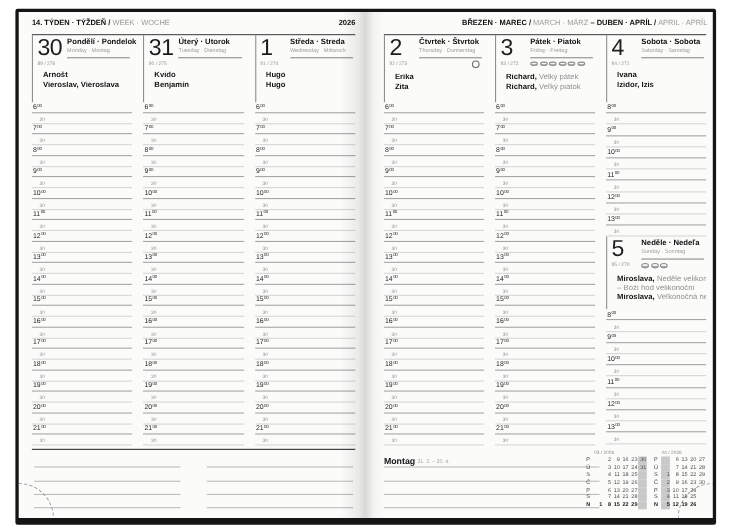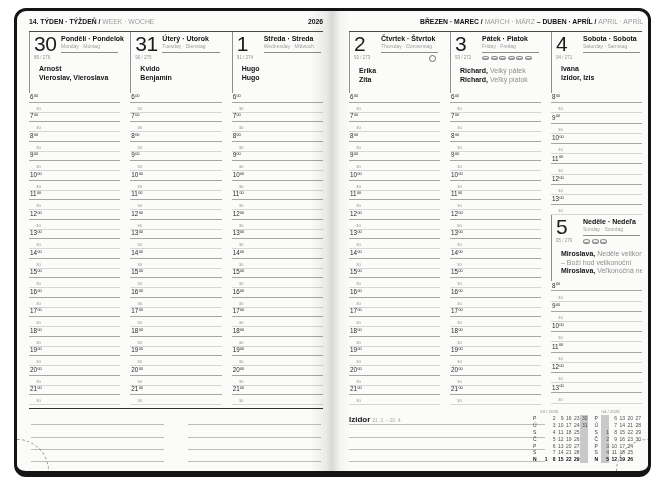--- a/index.html
+++ b/index.html
@@ -1,20 +1,20 @@
 <!DOCTYPE html>
 <html><head>
 <meta charset="utf-8">
 <style>
   html,body{margin:0;padding:0;}
   body{width:664px;height:482px;position:relative;background:#ffffff;
        font-family:"Liberation Sans", sans-serif;color:#1a1a1a;overflow:hidden;}
   .book{position:absolute;left:14px;top:8px;width:631px;height:460px;
         background:#fbfbfa;border:3px solid #151515;border-bottom-width:6px;
-        border-radius:12px;overflow:hidden;}
+        border-radius:2px;overflow:hidden;}
   .page{position:absolute;top:0;height:100%;}
   #page-left{left:0;width:316px;}
   #page-right{left:316px;width:315px;}
   .gutter{position:absolute;left:293px;top:0;width:40px;height:100%;
           background:linear-gradient(90deg,rgba(0,0,0,0) 0%,rgba(0,0,0,0.07) 40%,rgba(0,0,0,0.14) 55%,rgba(0,0,0,0.03) 75%,rgba(0,0,0,0) 100%);
           pointer-events:none;z-index:5;}
   
   .pg-header{position:absolute;top:7px;font-size:6.8px;line-height:8px;white-space:nowrap;}
   #left-header{left:12px;right:10px;display:flex;justify-content:space-between;}
   #month-header{right:5px;text-align:right;}
@@ -829,21 +829,21 @@
               <span class="hlabel"><span class="hnum">13</span><span class="sup">00</span></span>
             </div>
             <div class="trow half">
               <span class="hlabel">30</span>
             </div>
           </div>
         </div>
       </div>
     <div id="zodiac">
       <div class="z-line">
-        <span class="z-name">Izidor</span>
+        <span class="z-name">Montag</span>
         <span class="z-range">21. 3. – 20. 4.</span>
       </div>
     <div class="z-line"></div>
         <div class="z-line"></div>
         <div class="z-line"></div>
       </div>
     <div id="minicals">
         <div class="cal">
           <div class="cal-title">03 / 2026</div>
           <div class="cal-row">

